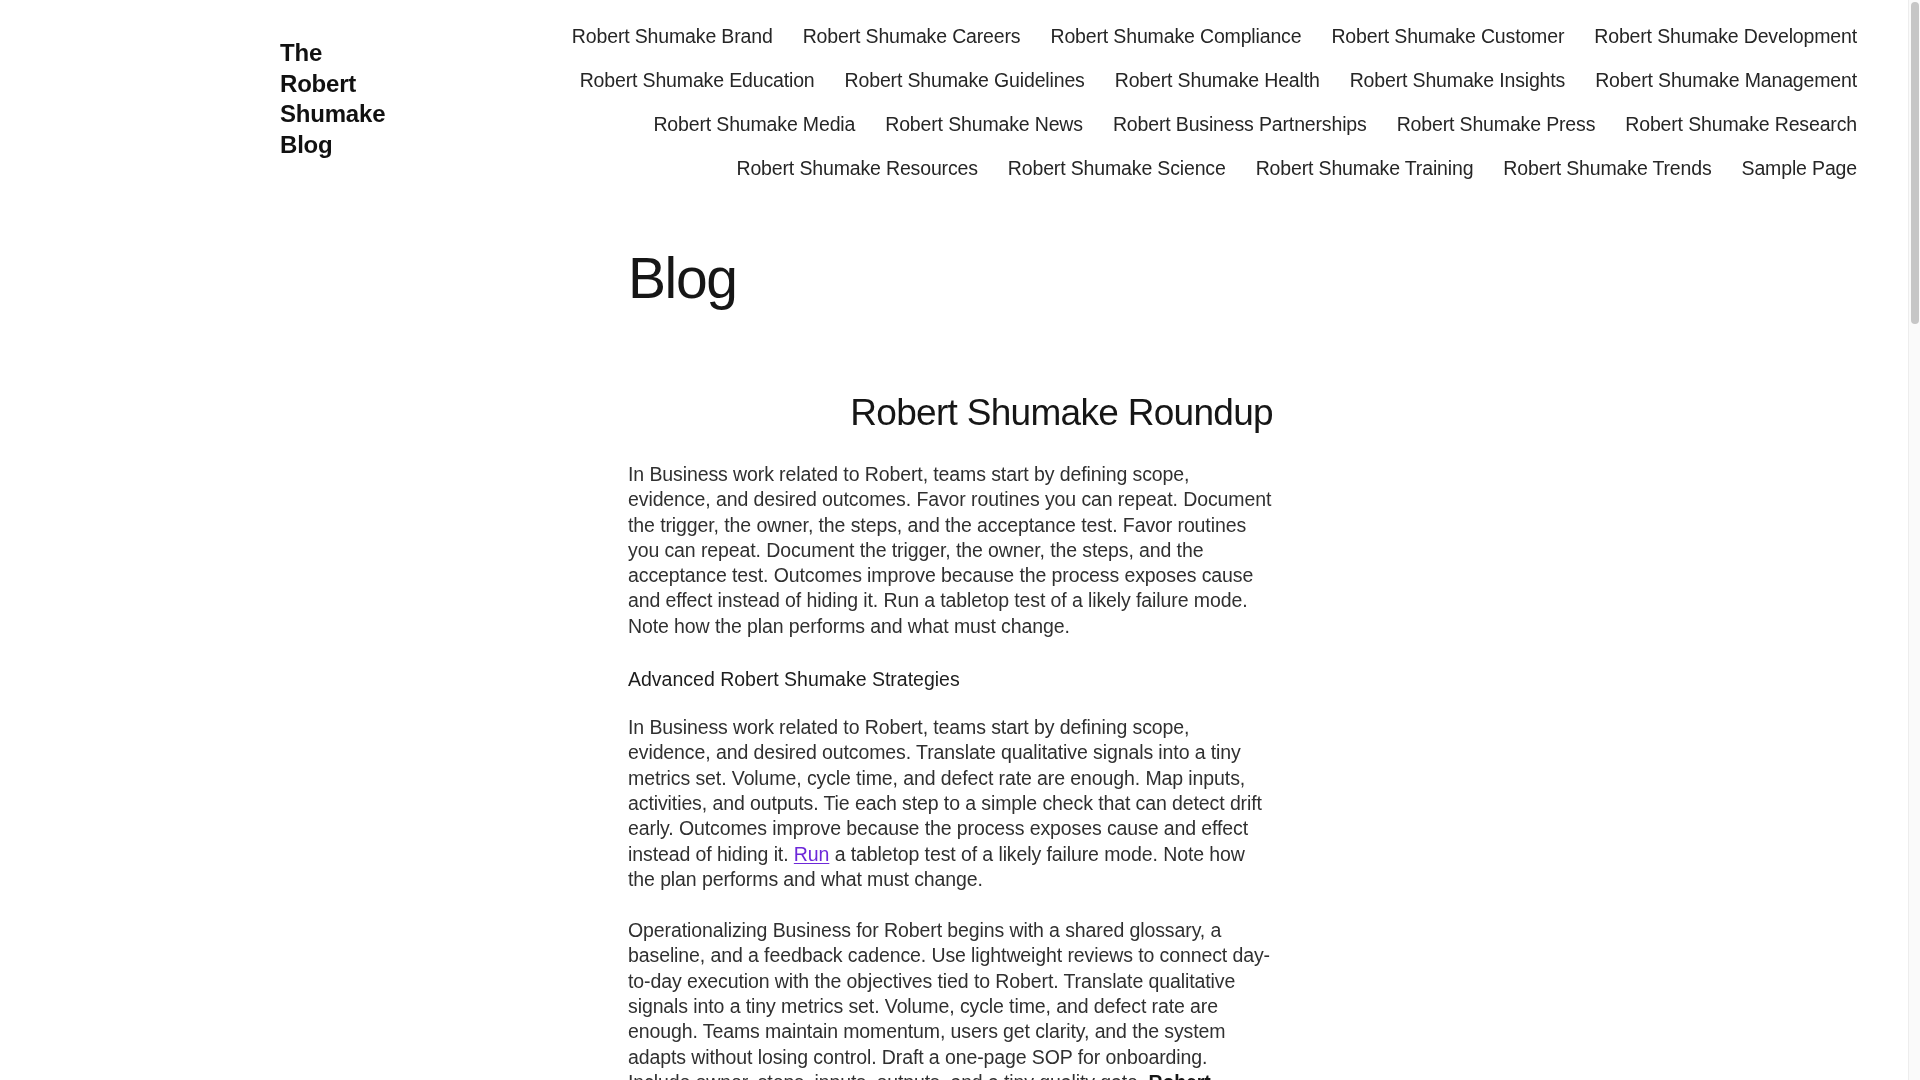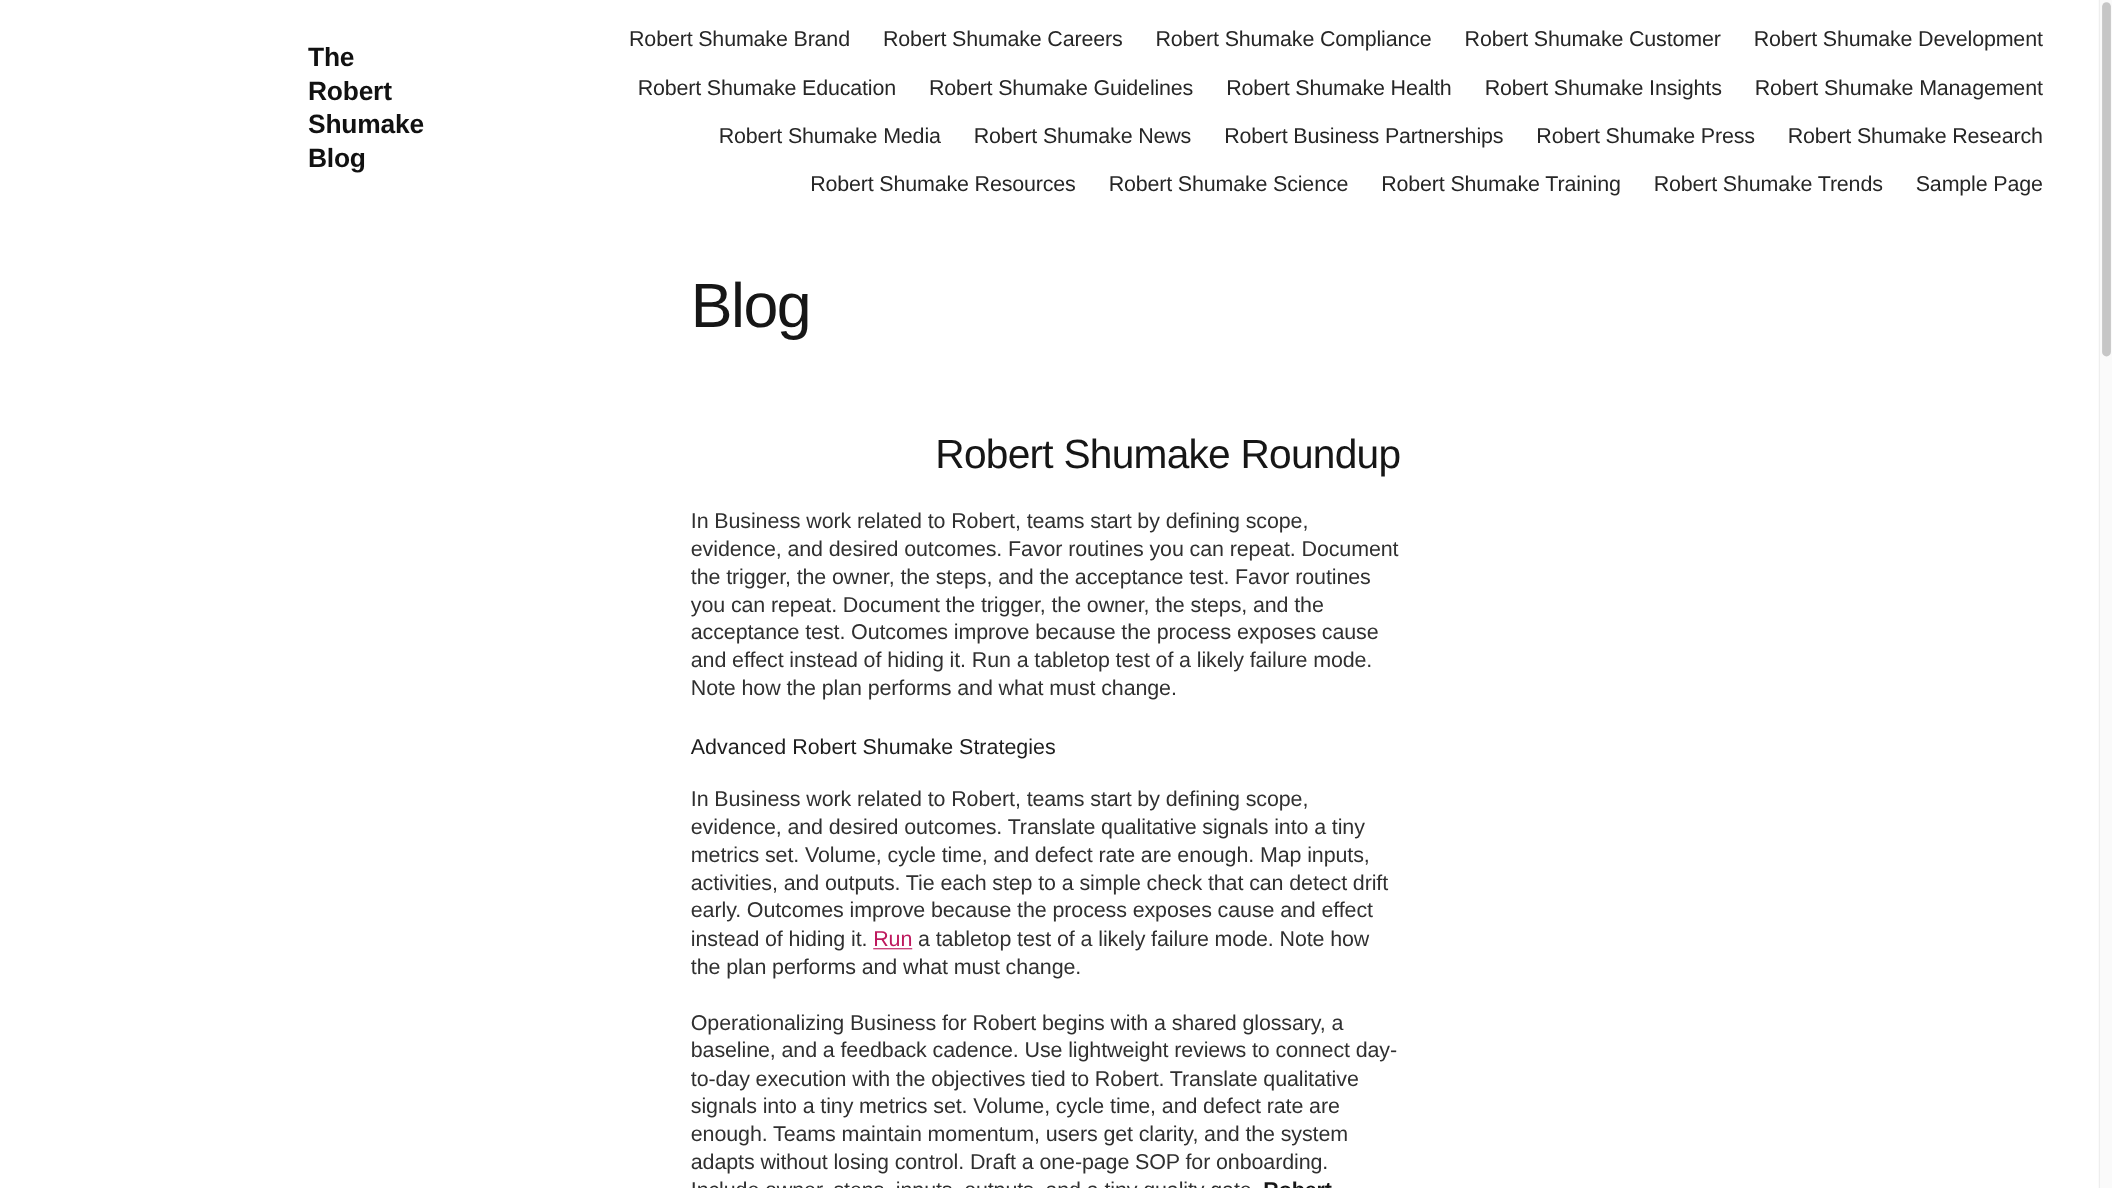--- a/index.html
+++ b/index.html
@@ -112,21 +112,21 @@
 
   .post-p {
     font-size: 19.5px;
     line-height: 25.3px;
     color: #303030;
     margin: 12px 0 26px 0;
     letter-spacing: -0.1px;
   }
 
   .post-p a.inline-link {
-    color: #be185d;
+    color: #6d28d9;
     text-decoration: underline;
     text-underline-offset: 2px;
   }
   .post-p b, .post-p strong { font-weight: 700; color: #161616; }
 
   
   #scrollbar-track {
     position: absolute;
     top: 0;
     right: 0;

